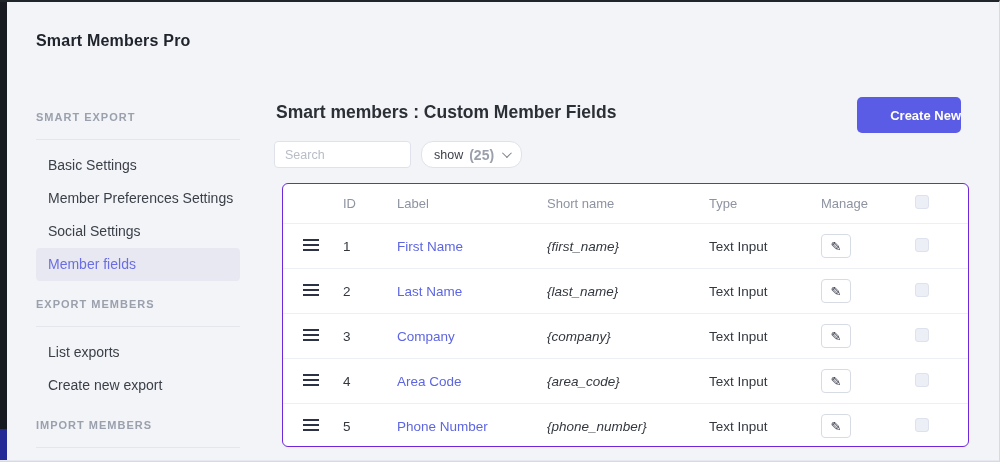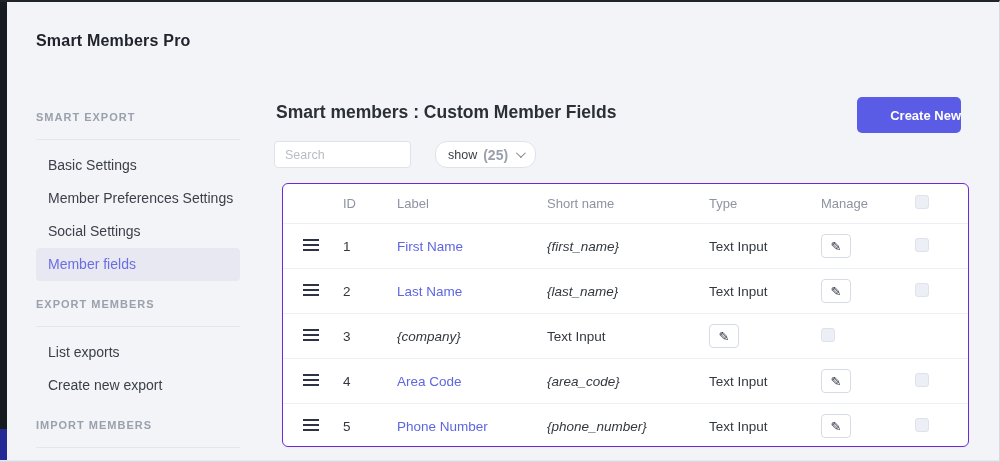--- a/index.html
+++ b/index.html
@@ -32,21 +32,21 @@
 
   
   .main { position:absolute; left:274px; top:88px; width:687px; height:374px; }
   .page-title { position:absolute; left:2px; top:12px; font-size:17.5px; font-weight:700; color:#2b2f36; }
   .create-btn {
     position:absolute; right:0; top:7px; width:104px; height:36px;
     background:var(--accent,#5a5ce6); color:#fff; font-size:13px; font-weight:700;
     border:none; border-radius:5px; cursor:pointer; font-family:inherit;text-align:right;
   }
 
-  .controls { position:absolute; left:0; top:51px; height:41px; display:flex; gap:24px; }
+  .controls { position:absolute; left:0; top:51px; height:41px; display:flex; gap:10px; }
   .search-input {
     width:137px; height:27px; border:1px solid #dfe2ea; border-radius:4px;
     background:#fff; padding:0 10px; font-size:12.5px; color:#3a3f48; font-family:inherit; outline:none;
   }
   .search-input::placeholder { color:#b7bcc6; }
   .show-dropdown {
     height:27px; display:inline-flex; align-items:center; gap:6px; padding:0 12px;
     background:#fff; border:1px solid #dfe2ea; border-radius:12px; cursor:pointer;
   }
   .show-dropdown .lbl { font-size:12.5px; color:#3a3f48; }
@@ -156,20 +156,21 @@
             <div class="cell row-short">{last_name}</div>
             <div class="cell">Text Input</div>
             <div class="cell"><button class="edit-btn">
                 <span class="pencil">✎</span>
               </button></div>
             <div class="cell"><span class="checkbox"></span></div>
           </div>
           <div class="trow">
             <div class="cell c-drag"><span class="drag-handle"></span></div>
             <div class="cell c-id">3</div>
+            <div class="cell"><span class="row-label">Company</span></div>
             <div class="cell row-short">{company}</div>
             <div class="cell">Text Input</div>
             <div class="cell"><button class="edit-btn">
                 <span class="pencil">✎</span>
               </button></div>
             <div class="cell"><span class="checkbox"></span></div>
           </div>
           <div class="trow">
             <div class="cell c-drag"><span class="drag-handle"></span></div>
             <div class="cell c-id">4</div>

